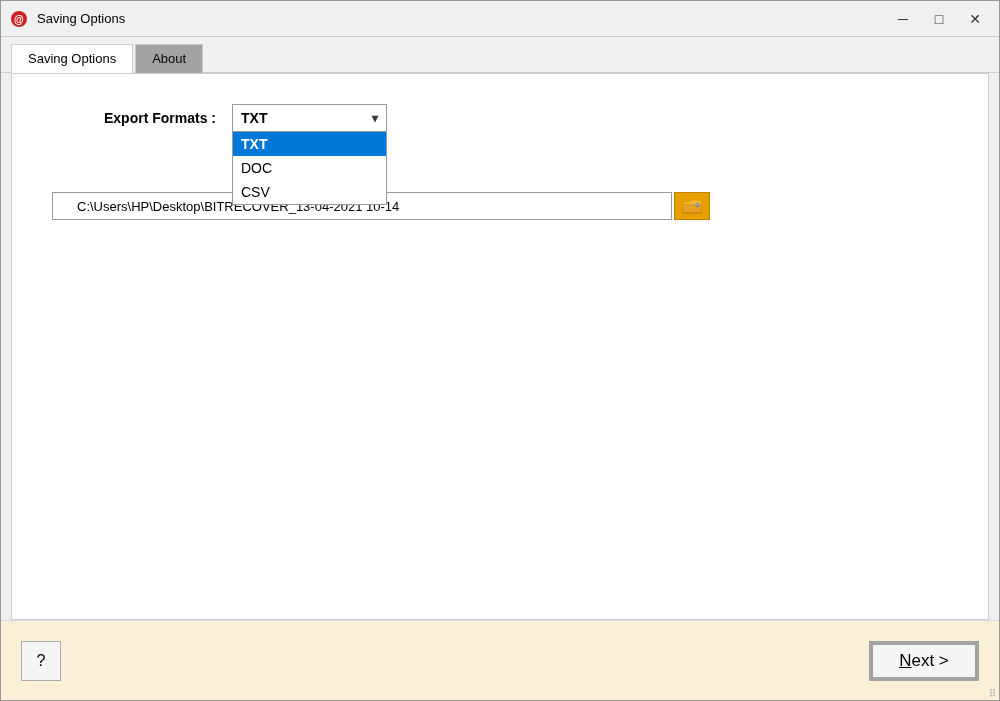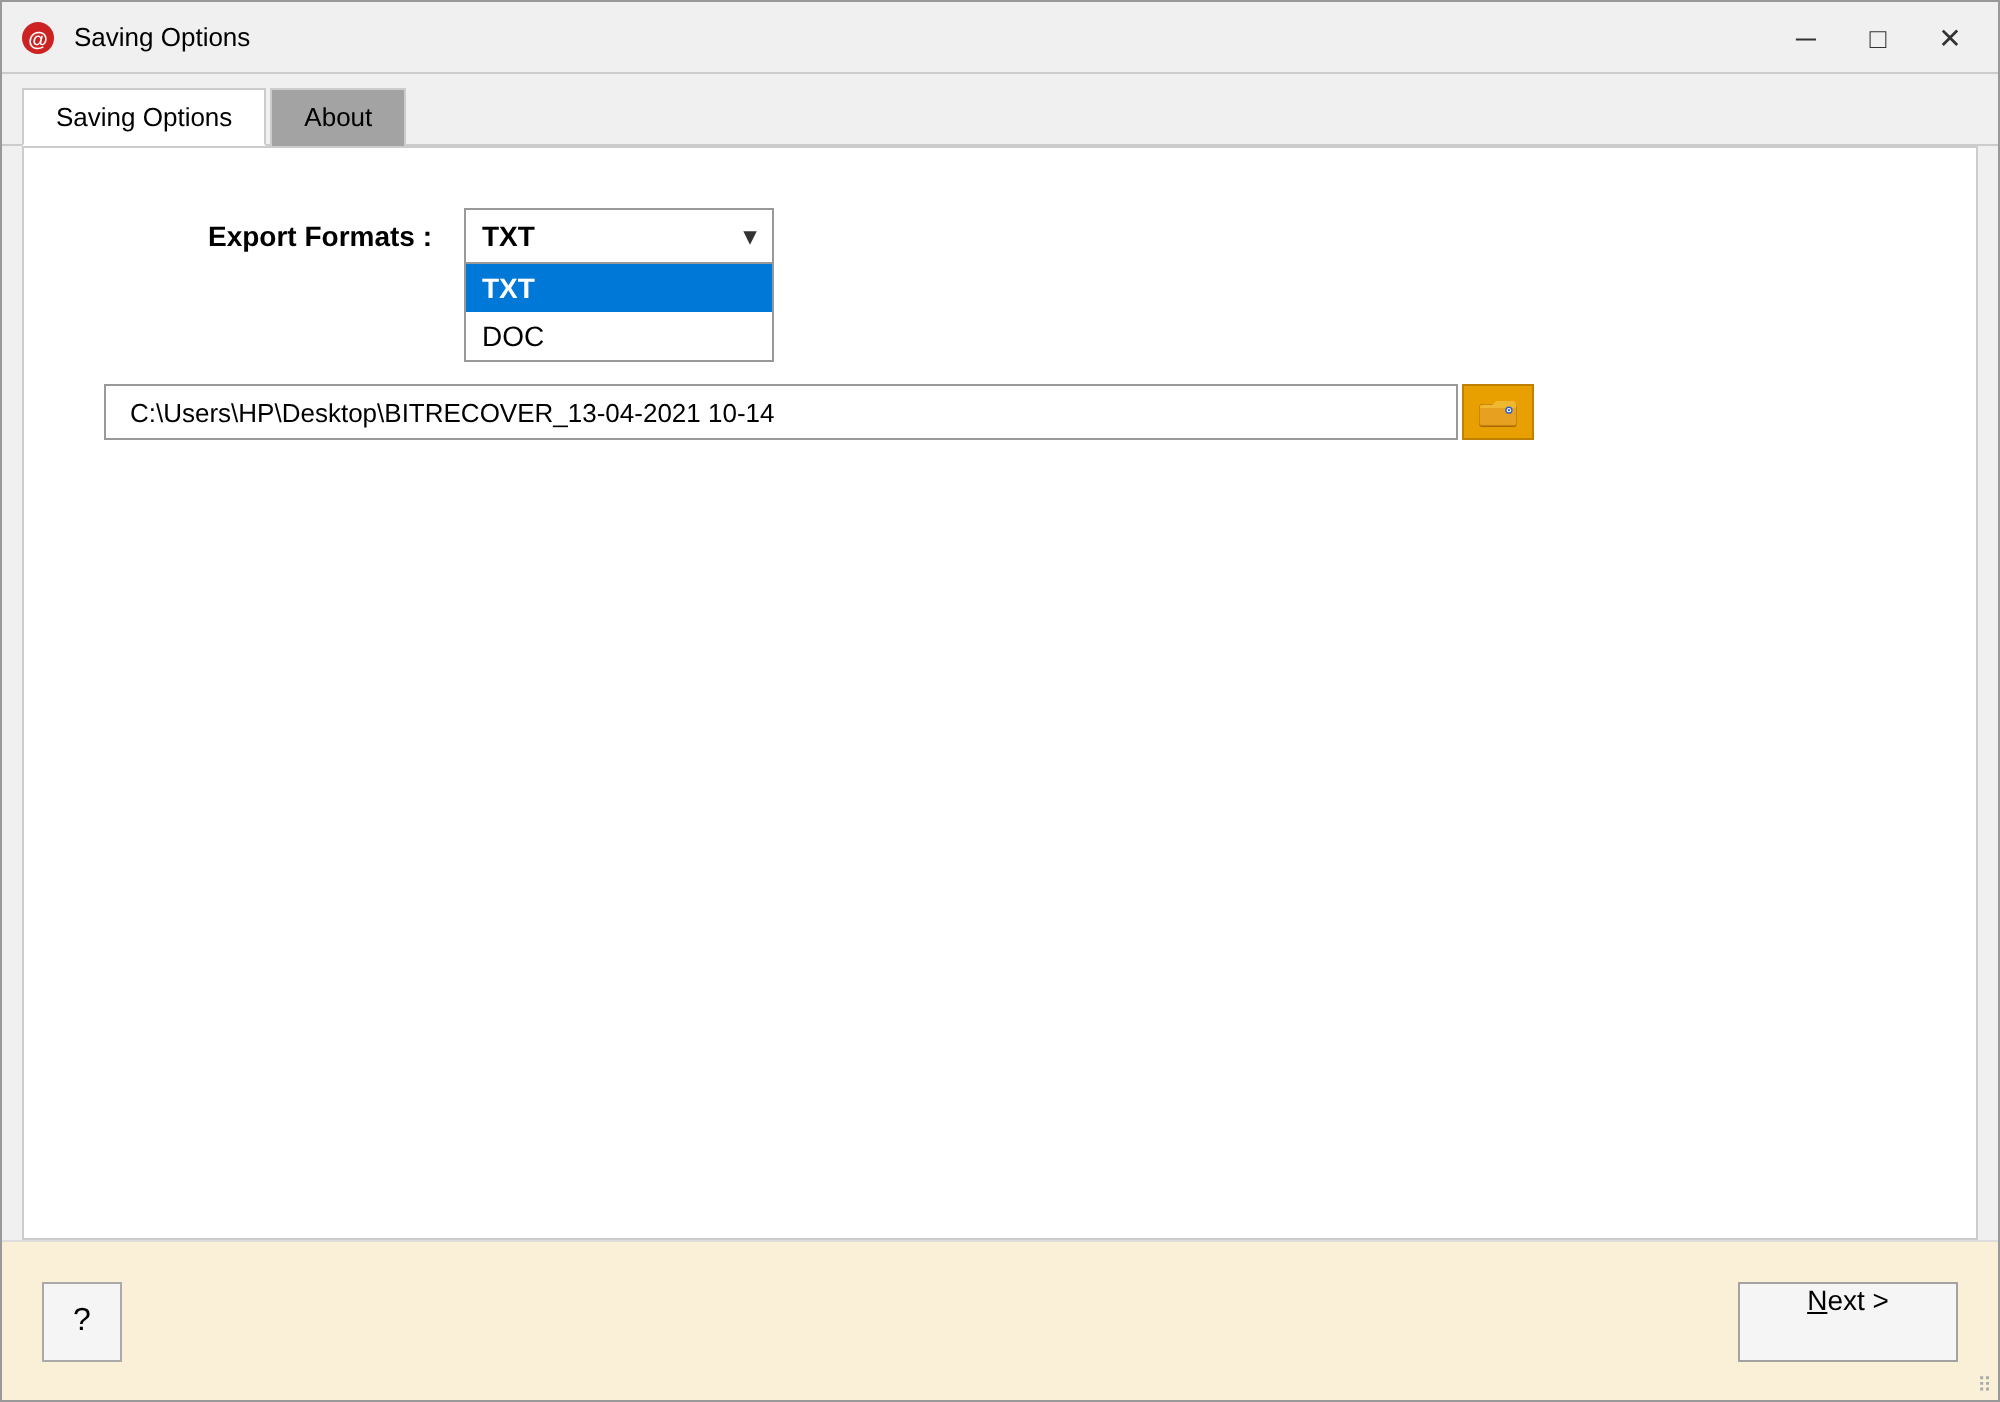--- a/index.html
+++ b/index.html
@@ -172,24 +172,24 @@
       color: white;
       font-weight: 600;
     }
 
     .path-row {
       display: flex;
       align-items: center;
     }
 
     .path-input {
-      width: 677px;
+      width: 620px;
       height: 28px;
       border: 1px solid #999;
-      padding: 0 12px;
+      padding: 0 24px;
       font-size: 13px;
       outline: none;
     }
 
     .browse-btn {
       width: 36px;
       height: 28px;
       background: #e8a000;
       border: 1px solid #c08000;
       cursor: pointer;
@@ -223,26 +223,27 @@
       font-size: 16px;
       cursor: pointer;
       display: flex;
       align-items: center;
       justify-content: center;
     }
 
     .next-btn {
       min-width: 110px;
       height: 40px;
-      border: 1px solid #a3a3a3;
+      border: 4px solid #a3a3a3;
       background: #f5f5f5;
-      font-size: 14px;
+      font-size: 17px;
       cursor: pointer;
       padding: 0 20px;
       display: flex;
+      align-items: center;
       justify-content: center;
     }
 
     .next-btn-label u {
       text-decoration: underline;
     }
 
     .resize-handle {
       position: absolute;
       bottom: 2px;
@@ -288,20 +289,23 @@
         <div class="dropdown-trigger">
           <span>TXT</span>
           <span class="dropdown-arrow">▾</span>
         </div>
         <div class="dropdown-list">
           <div class="dropdown-item selected">
             <span>TXT</span>
           </div>
           <div class="dropdown-item">
             <span>DOC</span>
+          </div>
+          <div class="dropdown-item">
+            <span>CSV</span>
           </div>
         </div>
       </div>
     </div>
 
     <div class="form-row" style="margin-top: 60px;">
       <div class="path-row">
         <input class="path-input" type="text" value="C:\Users\HP\Desktop\BITRECOVER_13-04-2021 10-14" style="">
         <button class="browse-btn">
           <svg class="folder-icon-svg" viewBox="0 0 22 18" xmlns="http://www.w3.org/2000/svg">

